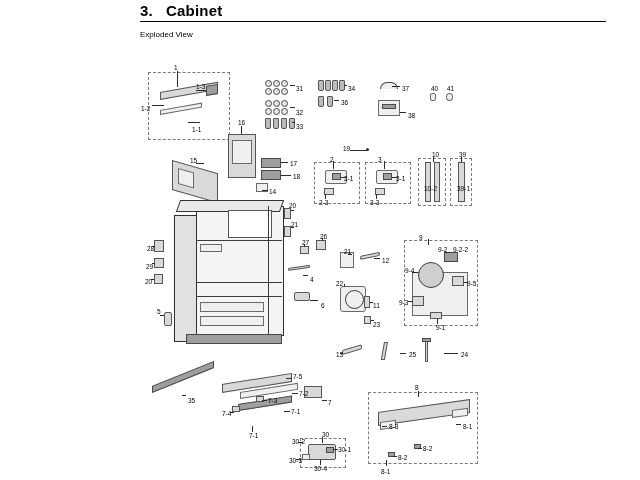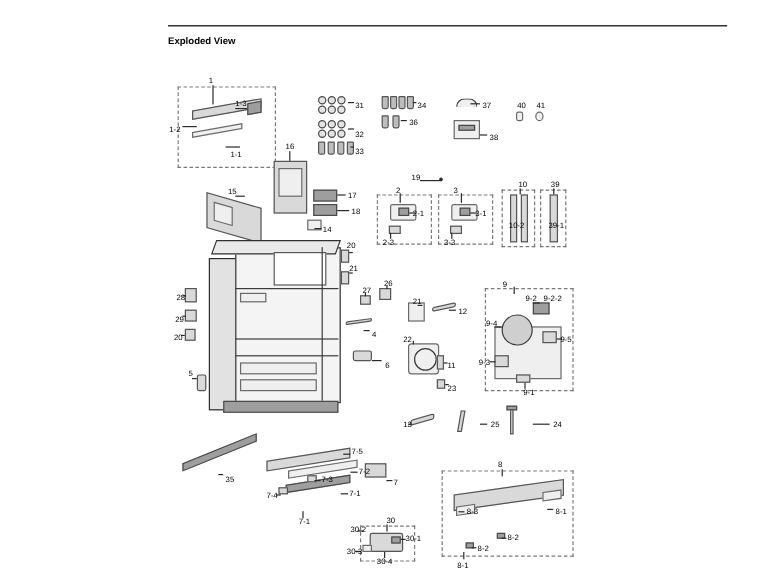--- a/index.html
+++ b/index.html
@@ -35,21 +35,21 @@
     top: 21px;
     width: 466px;
     height: 1px;
     background: #000000;
   }
   .section-label {
     position: absolute;
     left: 140px;
     top: 30px;
     font-size: 8px;
-    font-weight: bold;
+    font-weight: normal;
   }
   
   .callout {
     position: absolute;
     font-size: 6.5px;
     font-family: "Liberation Sans", sans-serif;
     color: #000;
     white-space: nowrap;
     line-height: 1;
   }
@@ -137,20 +137,24 @@
     border: 1px solid #3b3b3b;
     border-radius: 50%;
     background: #f0f0f0;
   }
 </style>
 </head>
 <body>
 
 <div id="page">
 
+  <div class="page-title">
+    <span>3.</span>
+    &nbsp;&nbsp;<span>Cabinet</span>
+  </div>
   <div class="title-rule"></div>
   <div class="section-label">Exploded View</div>
 
   <div class="dash-box" style="left:148px; top:72px; width:82px; height:68px;"></div>
   <div class="lead v" style="left:177px; top:71px; height:16px;"></div>
   <div class="part gray rot" style="left:160px; top:92px; width:58px; height:8px; transform: skewY(-10deg);"></div>
   <div class="part dkgray rot" style="left:206px; top:86px; width:12px; height:10px; transform: skewY(-10deg);"></div>
   <div class="part ltgray rot" style="left:160px; top:110px; width:42px; height:5px; transform: skewY(-10deg);"></div>
   <div class="lead h" style="left:152px; top:105px; width:12px;"></div>
   <div class="lead h" style="left:188px; top:122px; width:12px;"></div>

